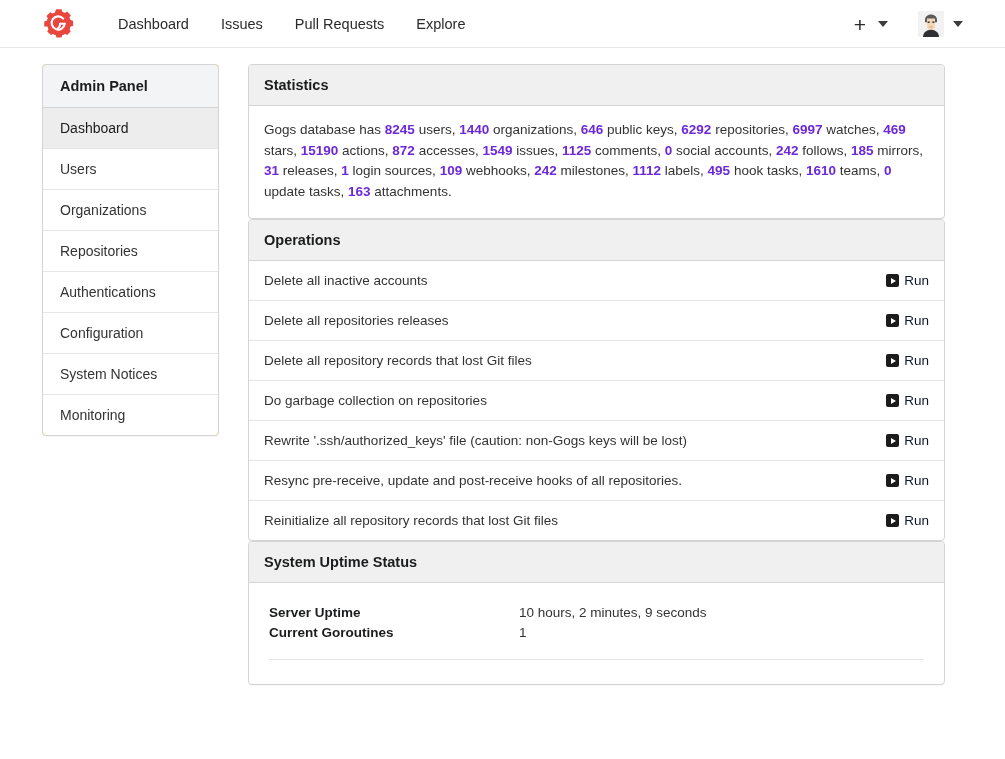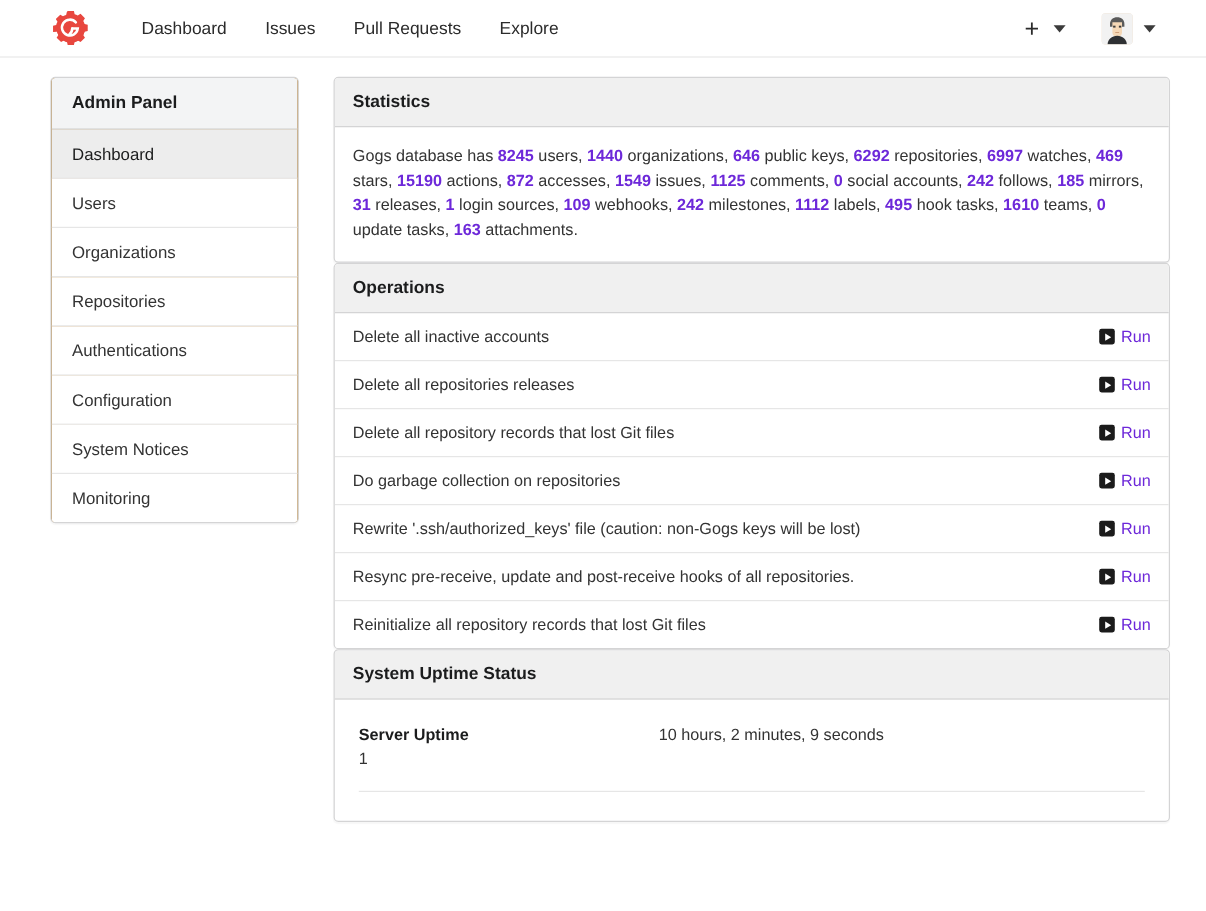--- a/index.html
+++ b/index.html
@@ -94,26 +94,26 @@
 
   
   .page {
     display: flex;
     align-items: flex-start;
     padding-top: 16px;
   }
 
   
   .sidebar {
-    width: 207px;
+    width: 177px;
     margin-left: 42px;
     border: 1px solid #d4d4d5;
     border-radius: 4px;
     overflow: hidden;
-    background: #a16207;
+    background: #eab308;
     box-shadow: 0 1px 1px rgba(0,0,0,0.035);
     flex: 0 0 auto;
   }
   .sidebar-header {
     background: #f3f4f5;
     padding: 13px 17px;
     font-weight: bold;
     font-size: 14.5px;
     color: #1b1c1d;
     border-bottom: 1px solid #d4d4d5;
@@ -193,21 +193,21 @@
   }
   .play-icon i {
     display: block;
     width: 0; height: 0;
     border-top: 3.5px solid transparent;
     border-bottom: 3.5px solid transparent;
     border-left: 5.5px solid #ffffff;
     margin-left: 1.5px;
   }
   .run-link {
-    color: #6d28d9;
+    color: #0f172a;
     font-size: 13.5px;
     text-decoration: none;
   }
 
   
   .monitor-body { padding: 20px 20px 10px 20px; }
   .monitor-group { margin-bottom: 16px; }
   .monitor-row {
     display: flex;
     font-size: 13.5px;
@@ -363,20 +363,21 @@
 
     <div class="panel">
       <div class="panel-header">System Uptime Status</div>
       <div class="monitor-body" id="monitor-body">
           <div class="monitor-group">
             <div class="monitor-row">
               <div class="monitor-label">Server Uptime</div>
               <div class="monitor-value">10 hours, 2 minutes, 9 seconds</div>
             </div>
             <div class="monitor-row">
+              <div class="monitor-label">Current Goroutines</div>
               <div class="monitor-value">1</div>
             </div>
           </div>
           <div class="monitor-divider"></div>
         </div>
     </div>
 
   </div>
 </div>
 

